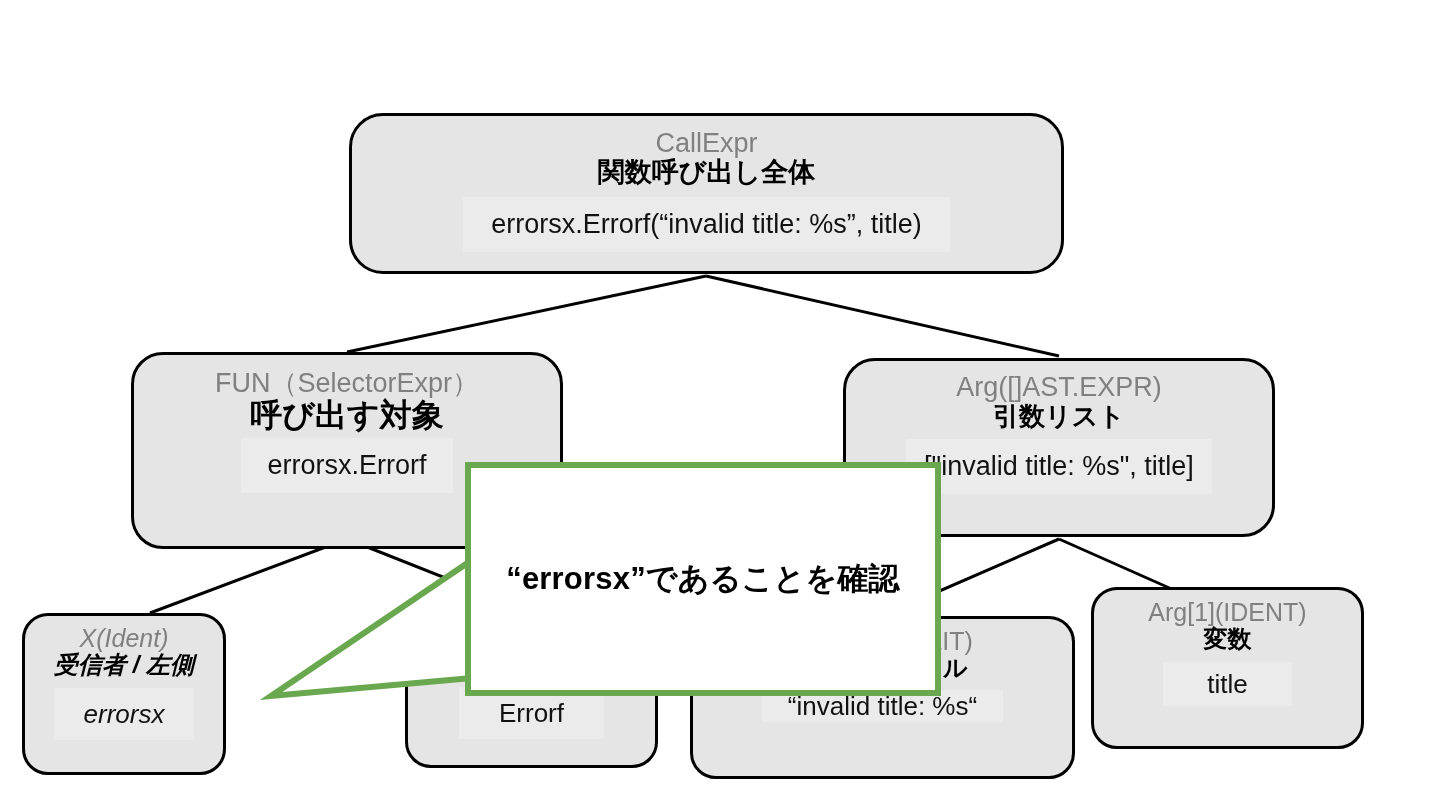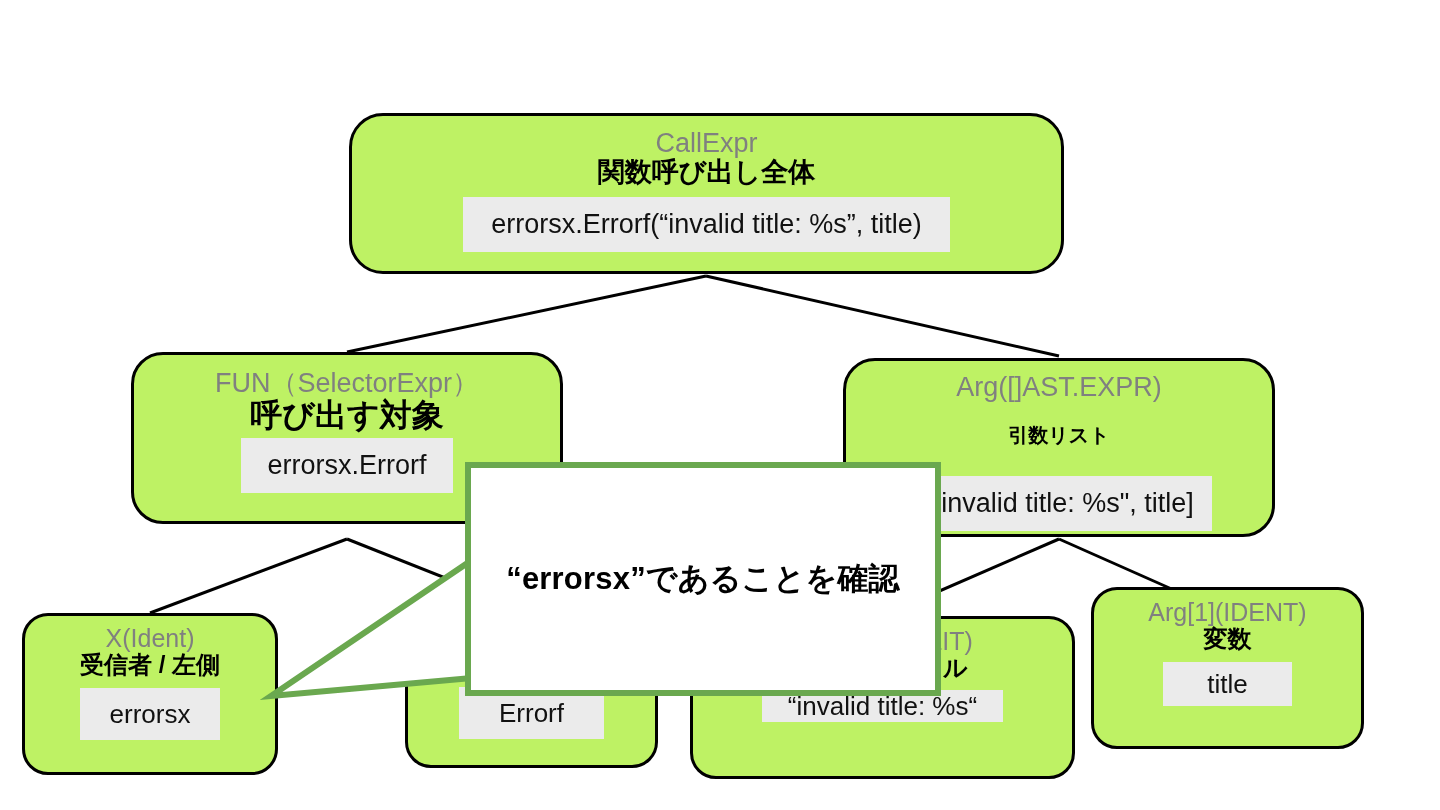--- a/index.html
+++ b/index.html
@@ -11,21 +11,21 @@
   }
   #stage{position:relative;width:1440px;height:810px;background:#fff;}
 
   
   #edges{position:absolute;left:0;top:0;width:1440px;height:810px;z-index:1;}
 
   
   .node{
     position:absolute;
     box-sizing:border-box;
-    background:#bef264;
+    background:#e5e5e5;
     border:3px solid #000000;
     border-radius:26px;
     z-index:2;
     display:flex;
     flex-direction:column;
     align-items:center;
     justify-content:flex-start;
     overflow:hidden;
   }
   .node .kind{
@@ -53,31 +53,31 @@
     margin-top:8px;
     text-align:center;
   }
 
   
   #node-callexpr{left:349px;top:113px;width:715px;height:161px;border-radius:34px;}
   #node-callexpr .kind{font-size:27px;margin-top:13px;}
   #node-callexpr .role{font-size:27px;}
   #node-callexpr .code{font-size:27px;padding:14px 28px;margin-top:9px;}
 
-  #node-fun{left:131px;top:352px;width:432px;height:172px;border-radius:32px;}
+  #node-fun{left:131px;top:352px;width:432px;height:197px;border-radius:32px;}
   #node-fun .kind{font-size:27px;margin-top:14px;}
   #node-fun .role{font-size:32px;}
   #node-fun .code{font-size:27px;padding:14px 26px;margin-top:4px;}
 
-  #node-arg{left:843px;top:358px;width:432px;height:179px;border-radius:32px;gap:22px;}
+  #node-arg{left:843px;top:358px;width:432px;height:179px;border-radius:32px;}
   #node-arg .kind{font-size:27px;margin-top:12px;}
-  #node-arg .role{font-size:20px;}
+  #node-arg .role{font-size:26px;}
   #node-arg .code{font-size:27px;padding:14px 18px;margin-top:8px;}
 
-  #node-x{left:22px;top:613px;width:256px;height:162px;}
+  #node-x{left:22px;top:613px;width:204px;height:162px;font-style:italic;}
   #node-x .kind{margin-top:9px;}
   #node-x .code{margin-top:9px;padding:13px 30px;}
 
   #node-sel{left:405px;top:612px;width:253px;height:156px;}
   #node-sel .kind{margin-top:9px;}
   #node-sel .code{margin-top:9px;padding:13px 40px;}
 
   #node-arg0{left:690px;top:616px;width:385px;height:163px;}
   #node-arg0 .kind{margin-top:9px;}
   #node-arg0 .code{margin-top:8px;padding:3px 26px;}

